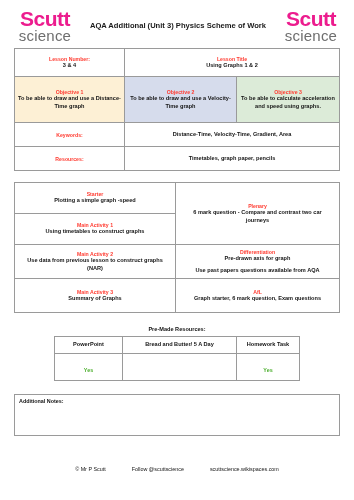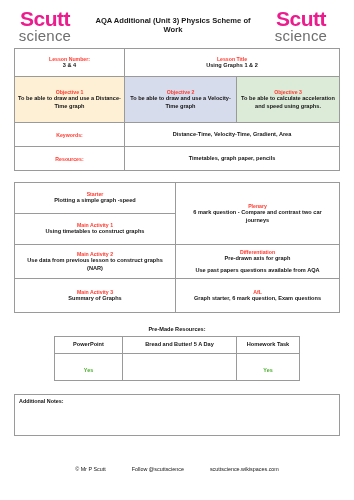--- a/index.html
+++ b/index.html
@@ -7,21 +7,21 @@
     width: 354px; height: 500px;
     background: #ffffff;
     font-family: "Liberation Sans", sans-serif;
     overflow: hidden;
   }
   .page { position: relative; width: 354px; height: 500px; padding: 0; }
 
   
   .header {
     display: flex; align-items: center; justify-content: space-between;
-    height: 46px; padding: 4px 14px 0 6px;
+    height: 46px; padding: 4px 4px 0 6px;
   }
   .logo { width: 78px; text-align: center; line-height: 1; }
   .logo .word {
     font-size: 21px; font-weight: bold; color: #EC1C8E;
     letter-spacing: -0.5px; display: block;
   }
   .logo .sub {
     font-size: 15px; color: #6E6E6E; display: block;
     margin-top: -1px; letter-spacing: 0.2px;
   }

